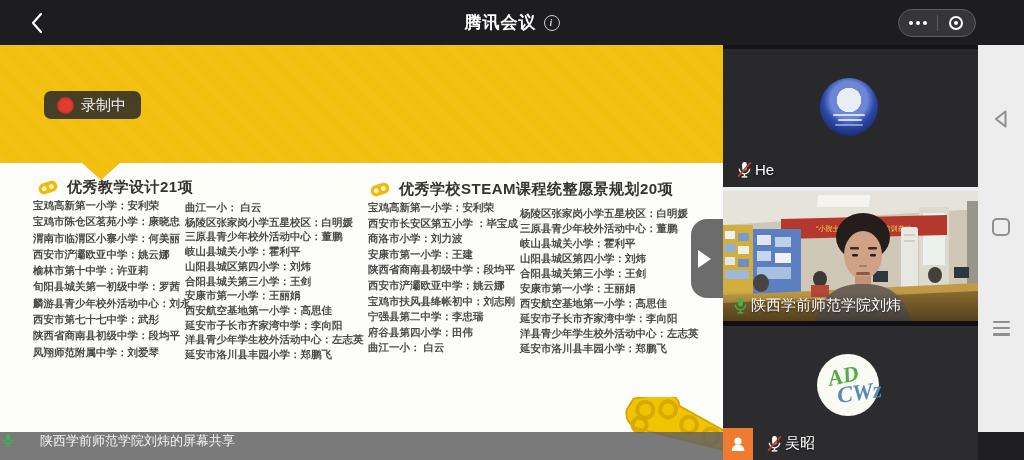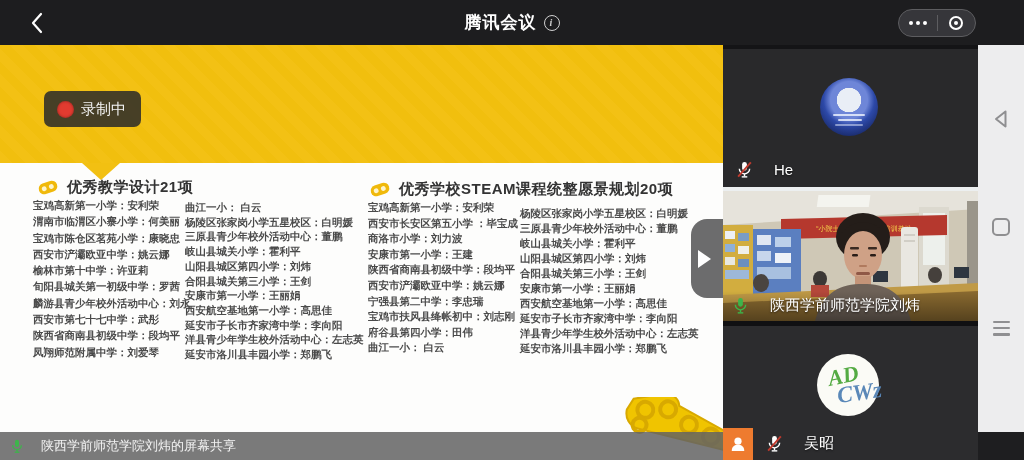--- a/index.html
+++ b/index.html
@@ -20,52 +20,52 @@
   .target-icon { width:14px; height:14px; border:2px solid #fff; border-radius:50%; position:relative; }
   .target-icon::after { content:""; position:absolute; left:3px; top:3px; width:4px; height:4px; border-radius:50%; background:#fff; }
 
   
   .share-area { position:absolute; left:0; top:45px; width:723px; height:415px; background:#fdfdfc; overflow:hidden; }
   .banner { position:absolute; left:0; top:0; width:723px; height:118px;
             background:repeating-linear-gradient(45deg, #f3c114 0 9px, #f1bf0e 9px 18px); }
   .banner-notch { position:absolute; left:82px; top:118px; width:0; height:0;
             border-left:19px solid transparent; border-right:19px solid transparent; border-top:17px solid #f2c012; }
   .slide-title { position:absolute; left:75px; top:47px; color:#fff; font-size:33px; font-weight:bold; letter-spacing:3px; white-space:nowrap; text-shadow:0 1px 1px rgba(0,0,0,0.08); z-index:1; }
-  .rec-badge { position:absolute; left:44px; top:46px; width:97px; height:36px; background:rgba(42,42,42,0.86); border-radius:7px; display:flex; align-items:center; gap:7px; padding-left:13px; z-index:2; }
+  .rec-badge { position:absolute; left:44px; top:46px; width:97px; height:28px; background:rgba(42,42,42,0.86); border-radius:7px; display:flex; align-items:center; gap:7px; padding-left:13px; z-index:2; }
   .rec-dot { width:17px; height:17px; border-radius:50%; background:#e23b30; box-shadow:0 0 3px rgba(0,0,0,.4) inset; }
   .rec-text { color:#f2f2f2; font-size:15px; }
 
   .section-head { position:absolute; display:flex; align-items:center; gap:9px; color:#333; font-size:15px; font-weight:bold; letter-spacing:0.5px; white-space:nowrap; }
   .sec1 { left:38px; top:133px; } .sec2 { left:370px; top:135px; }
   .beam-ic { transform:rotate(-18deg); }
 
   .col { position:absolute; color:#4a4a4a; font-size:10.5px; font-weight:600; white-space:nowrap; }
   .colA { left:33px;  top:152px; line-height:16.3px; }
   .colB { left:185px; top:155px; line-height:14.7px; }
   .colC { left:368px; top:155px; line-height:15.6px; }
   .colD { left:520px; top:161px; line-height:15.0px; }
 
   .lego-decor { position:absolute; left:622px; top:352px; z-index:3; }
 
   .next-pill { position:absolute; left:691px; top:174px; width:32px; height:79px; background:rgba(66,66,68,0.78); border-radius:16px 0 0 16px; display:flex; align-items:center; justify-content:flex-start; padding-left:7px; cursor:pointer; z-index:4; }
   .next-pill .tri { width:0; height:0; border-top:9px solid transparent; border-bottom:9px solid transparent; border-left:13px solid #fff; }
 
-  .share-bar { position:absolute; left:0; top:387px; width:723px; height:28px; background:rgba(99,99,99,0.85); display:flex; align-items:center; gap:16px; padding-left:9px; z-index:5; }
+  .share-bar { position:absolute; left:0; top:387px; width:723px; height:28px; background:rgba(99,99,99,0.85); display:flex; align-items:flex-start; gap:24px; z-index:5; }
   .share-bar span { color:#f2f2f2; font-size:13px; }
 
   
   .panel { position:absolute; left:723px; top:45px; width:255px; height:415px; background:#141416; }
   .tile { position:absolute; left:0; width:255px; overflow:hidden; }
   .tile1 { top:4px;   height:138px; background:#29292b; cursor:pointer; }
   .tile-sep { position:absolute; left:0; top:142px; width:255px; height:4px; background:#eceff0; }
   .tile2 { top:146px; height:130px; background:#737373; cursor:pointer; }
   .tile2-sep { position:absolute; left:0; top:276px; width:255px; height:5px; background:#101012; }
   .tile3 { top:281px; height:134px; background:#2c2c2e; cursor:pointer; }
 
-  .tile-label { position:absolute; left:12px; bottom:8px; display:flex; align-items:center; gap:20px; z-index:3; }
+  .tile-label { position:absolute; left:12px; bottom:8px; display:flex; align-items:center; gap:1px; z-index:3; }
   .tile-label span { color:#fff; font-size:15px; text-shadow:0 1px 2px rgba(0,0,0,.6); }
   .tile2 .tile-label { left:8px; bottom:6px; }
   .t2-shade { position:absolute; left:0; bottom:0; width:255px; height:30px; background:linear-gradient(transparent, rgba(0,0,0,0.38)); }
 
   .avatar-he { position:absolute; left:97px; top:29px; width:58px; height:58px; border-radius:50%;
                background:radial-gradient(circle at 50% 38%, #e9eef6 0 26%, #6e86d8 27% 40%, #2d49a8 55%, #101c4e 92%); overflow:hidden; }
   .avatar-he .ripple { position:absolute; left:13px; width:32px; height:2px; background:rgba(240,245,255,0.8); border-radius:2px; }
 
   .avatar-wu { position:absolute; left:94px; top:28px; width:62px; height:62px; border-radius:50%; background:#fbfbf6; }
   .avatar-wu .m1 { position:absolute; left:11px; top:9px; font-family:"Liberation Serif",serif; font-style:italic; font-weight:bold; font-size:22px; color:#54ab43; transform:rotate(-12deg); }
@@ -126,22 +126,22 @@
     <div class="section-head sec1">
       <svg class="beam-ic" width="20" height="13" viewBox="0 0 20 13">
           <rect x="0.5" y="1" width="19" height="11" rx="5.5" fill="#f0b90b"></rect>
           <circle cx="6" cy="6.5" r="2.4" fill="#fdf4cc"></circle>
           <circle cx="13.5" cy="6.5" r="2.4" fill="#fdf4cc"></circle>
         </svg>
       <span>优秀教学设计21项</span>
     </div>
     <div class="col colA">
         <div>宝鸡高新第一小学：安利荣</div>
+        <div>宝鸡市陈仓区茗苑小学：康晓忠</div>
         <div>渭南市临渭区小寨小学：何美丽</div>
-        <div>宝鸡市陈仓区茗苑小学：康晓忠</div>
         <div>西安市浐灞欧亚中学：姚云娜</div>
         <div>榆林市第十中学：许亚莉</div>
         <div>旬阳县城关第一初级中学：罗茜</div>
         <div>麟游县青少年校外活动中心：刘永</div>
         <div>西安市第七十七中学：武彤</div>
         <div>陕西省商南县初级中学：段均平</div>
         <div>凤翔师范附属中学：刘爱琴</div>
       </div>
     <div class="col colB">
         <div>曲江一小： 白云</div>
@@ -165,22 +165,22 @@
         </svg>
       <span>优秀学校STEAM课程统整愿景规划20项</span>
     </div>
     <div class="col colC">
         <div>宝鸡高新第一小学：安利荣</div>
         <div>西安市长安区第五小学 ：毕宝成</div>
         <div>商洛市小学：刘力波</div>
         <div>安康市第一小学：王建</div>
         <div>陕西省商南县初级中学：段均平</div>
         <div>西安市浐灞欧亚中学：姚云娜</div>
+        <div>宝鸡市扶风县绛帐初中：刘志刚</div>
         <div>宁强县第二中学：李忠瑞</div>
-        <div>宝鸡市扶风县绛帐初中：刘志刚</div>
         <div>府谷县第四小学：田伟</div>
         <div>曲江一小： 白云</div>
       </div>
     <div class="col colD">
         <div>杨陵区张家岗小学五星校区：白明媛</div>
         <div>三原县青少年校外活动中心：董鹏</div>
         <div>岐山县城关小学：霍利平</div>
         <div>山阳县城区第四小学：刘炜</div>
         <div>合阳县城关第三小学：王剑</div>
         <div>安康市第一小学：王丽娟</div>

